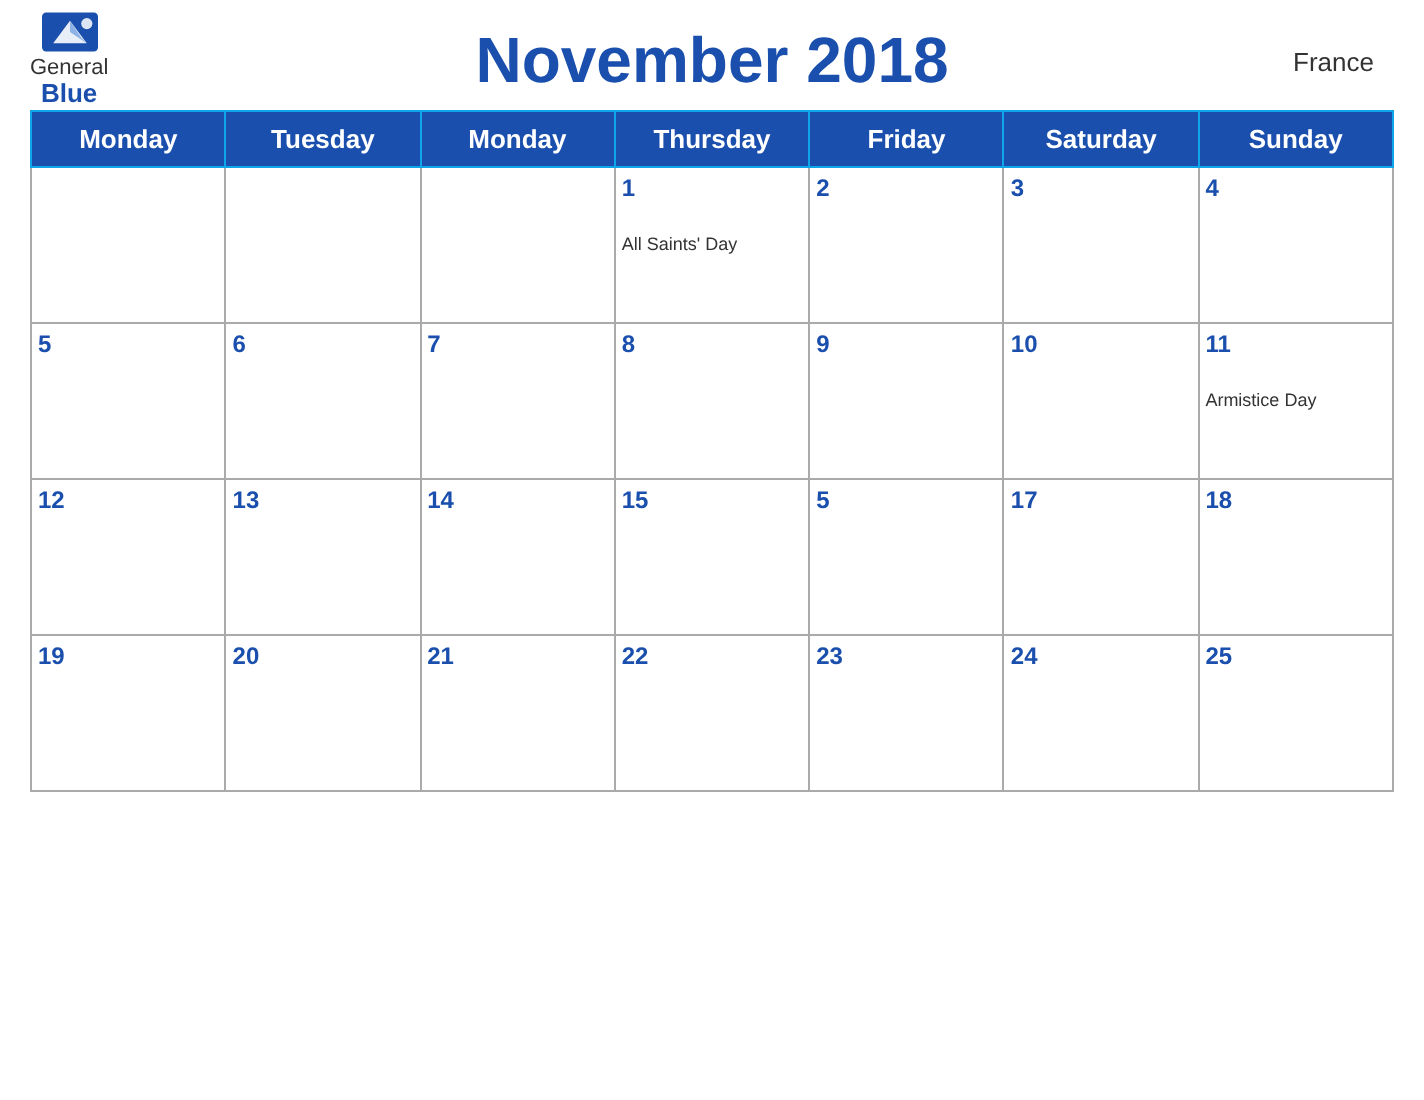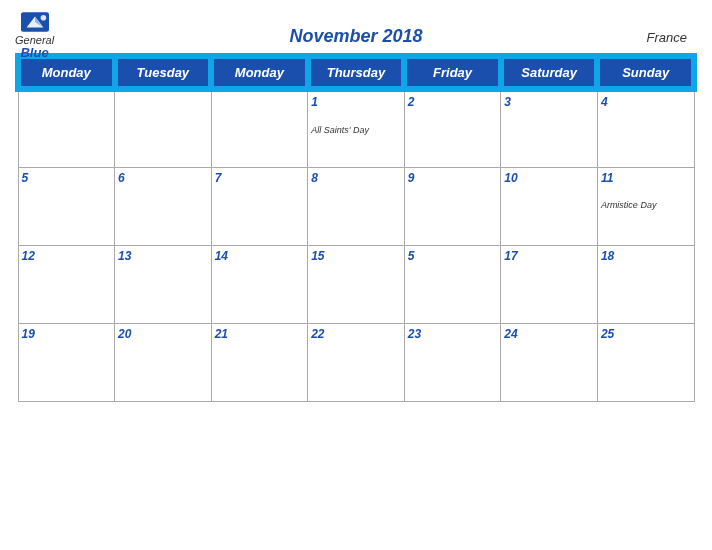--- a/index.html
+++ b/index.html
@@ -7,22 +7,21 @@
       font-family: Arial, sans-serif;
       background: #fff;
       width: 712px;
       height: 550px;
       overflow: hidden;
     }
     .calendar-container {
       width: 712px;
       height: 550px;
       background: #fff;
-      padding: 26px 15px 10px 15px;
-      font-style: italic;
+      padding: 12px 15px 10px 15px;
     }
     .header {
       display: flex;
       align-items: center;
       justify-content: center;
       position: relative;
       margin-bottom: 6px;
     }
     .logo {
       position: absolute;
@@ -43,21 +42,21 @@
       color: #1a4fad;
       font-weight: bold;
       text-align: center;
     }
     .logo-icon {
       width: 28px;
       height: 20px;
       margin-bottom: 2px;
     }
     .month-title {
-      font-size: 18px;
+      font-size: 32px;
       font-weight: bold;
       color: #1a4fad;
       text-align: center;
     }
     .country-label {
       position: absolute;
       right: 10px;
       font-size: 13px;
       color: #333;
       top: 50%;
@@ -68,21 +67,21 @@
       border-collapse: collapse;
       border: 1px solid #aaa;
     }
     .calendar-grid th {
       background-color: #1a4fad;
       color: #fff;
       font-size: 13px;
       font-weight: bold;
       text-align: center;
       padding: 6px 4px;
-      border: 6px solid #0ea5e9;
+      border: 1px solid #0ea5e9;
     }
     .calendar-grid td {
       border: 1px solid #aaa;
       vertical-align: top;
       width: calc(100% / 7);
       height: 78px;
       padding: 2px 3px;
       background: #fff;
     }
     .day-number {

